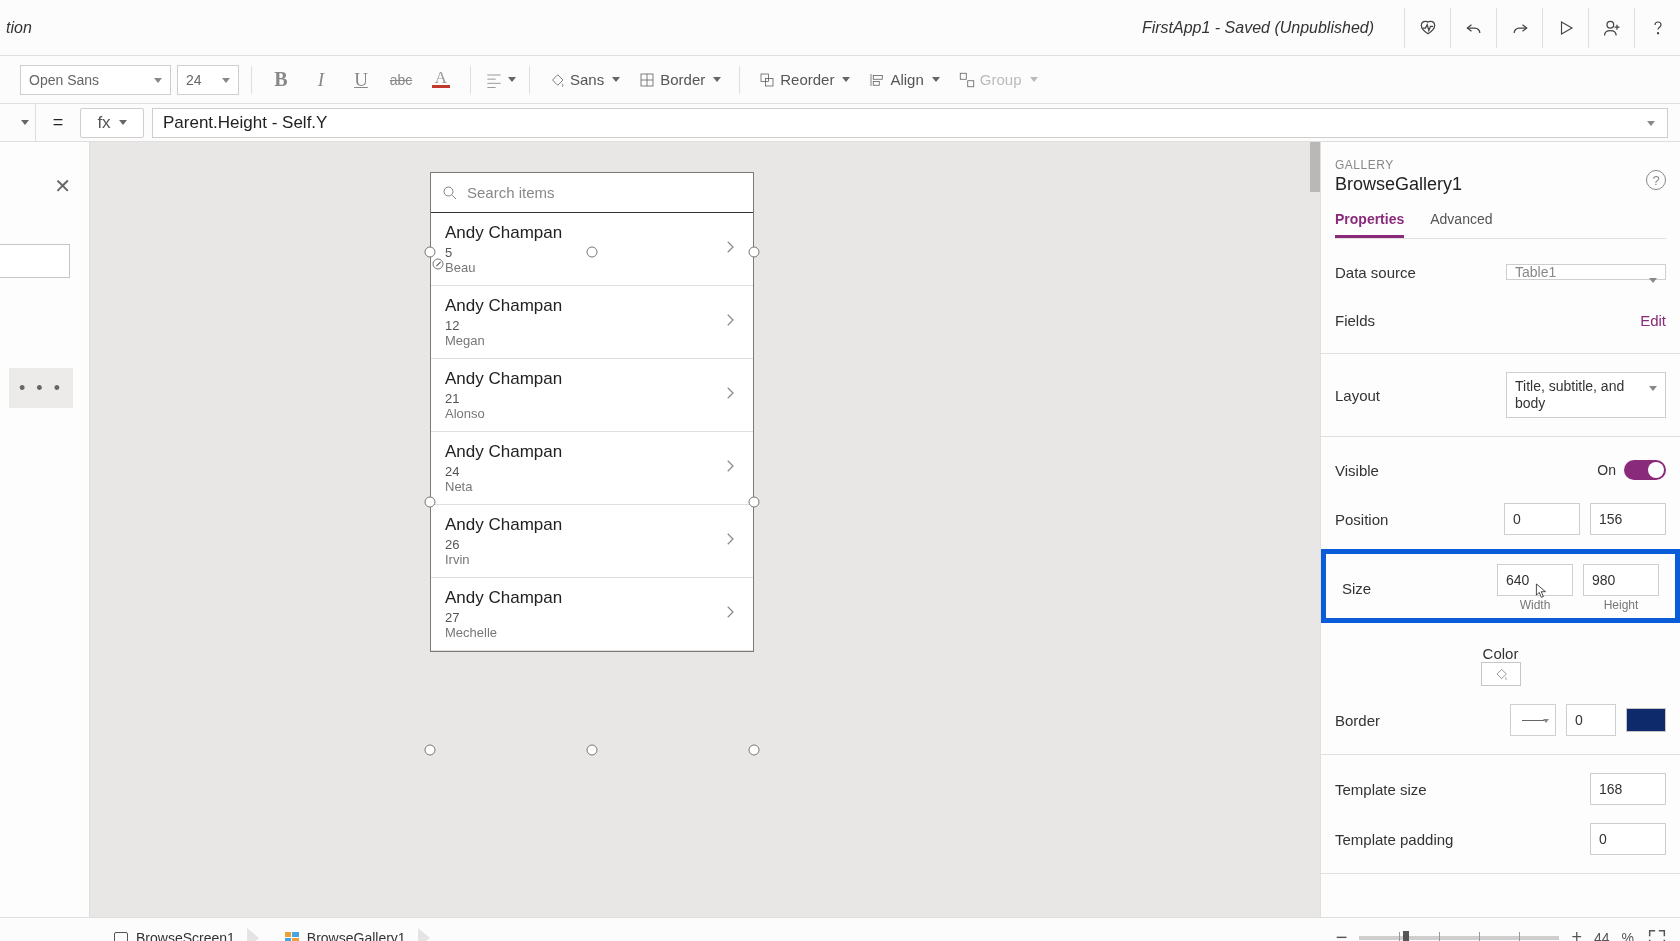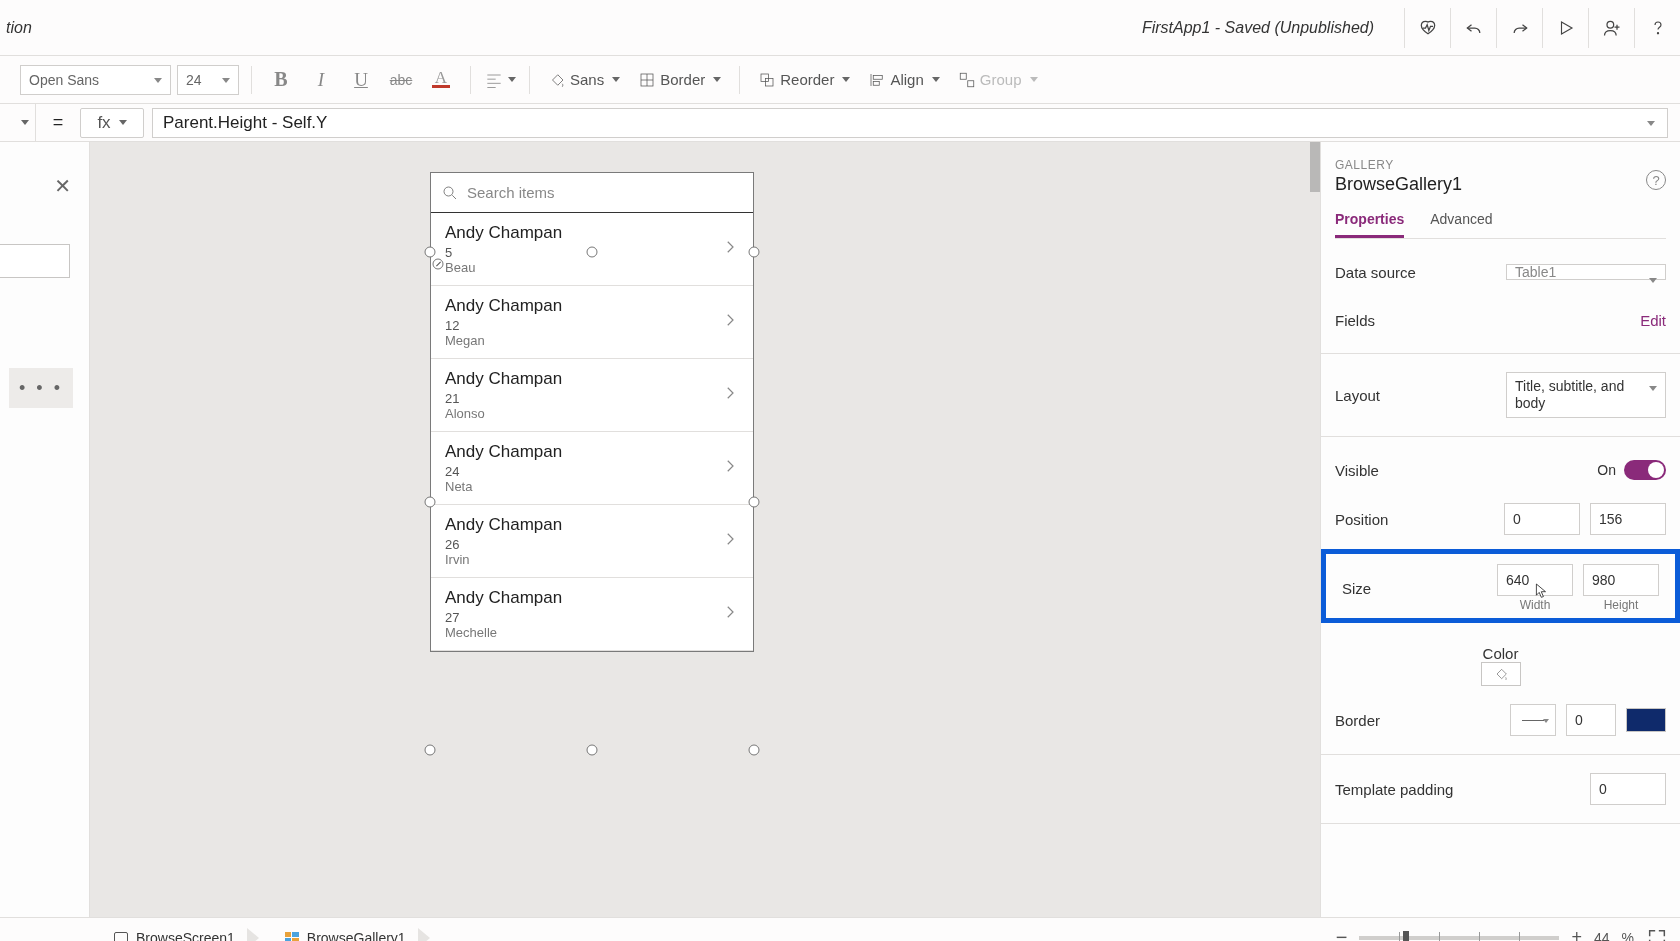--- a/index.html
+++ b/index.html
@@ -417,20 +417,24 @@
       <div class="pair" style="align-items:center;">
         <div class="border-style">
             <div class="line"></div>
           </div>
         <input class="pinput" style="width: 50px;" value="0">
         <div class="swatch navy"></div>
       </div>
     </div>
     <div class="divider"></div>
     <div class="prow">
+      <div class="lab">Template size</div>
+      <input class="pinput" value="168" style="">
+    </div>
+    <div class="prow">
       <div class="lab">Template padding</div>
       <input class="pinput" value="0" style="">
     </div>
     <div class="divider"></div>
 
     <svg class="cursor-arrow" style="left:214px; top:440px;" viewBox="0 0 20 24">
         <path d="M2 2l0 16 4-4 3 7 3-1-3-7 6 0z" fill="#fff" stroke="#000" stroke-width="1"></path>
       </svg>
   </div>
 </div>

